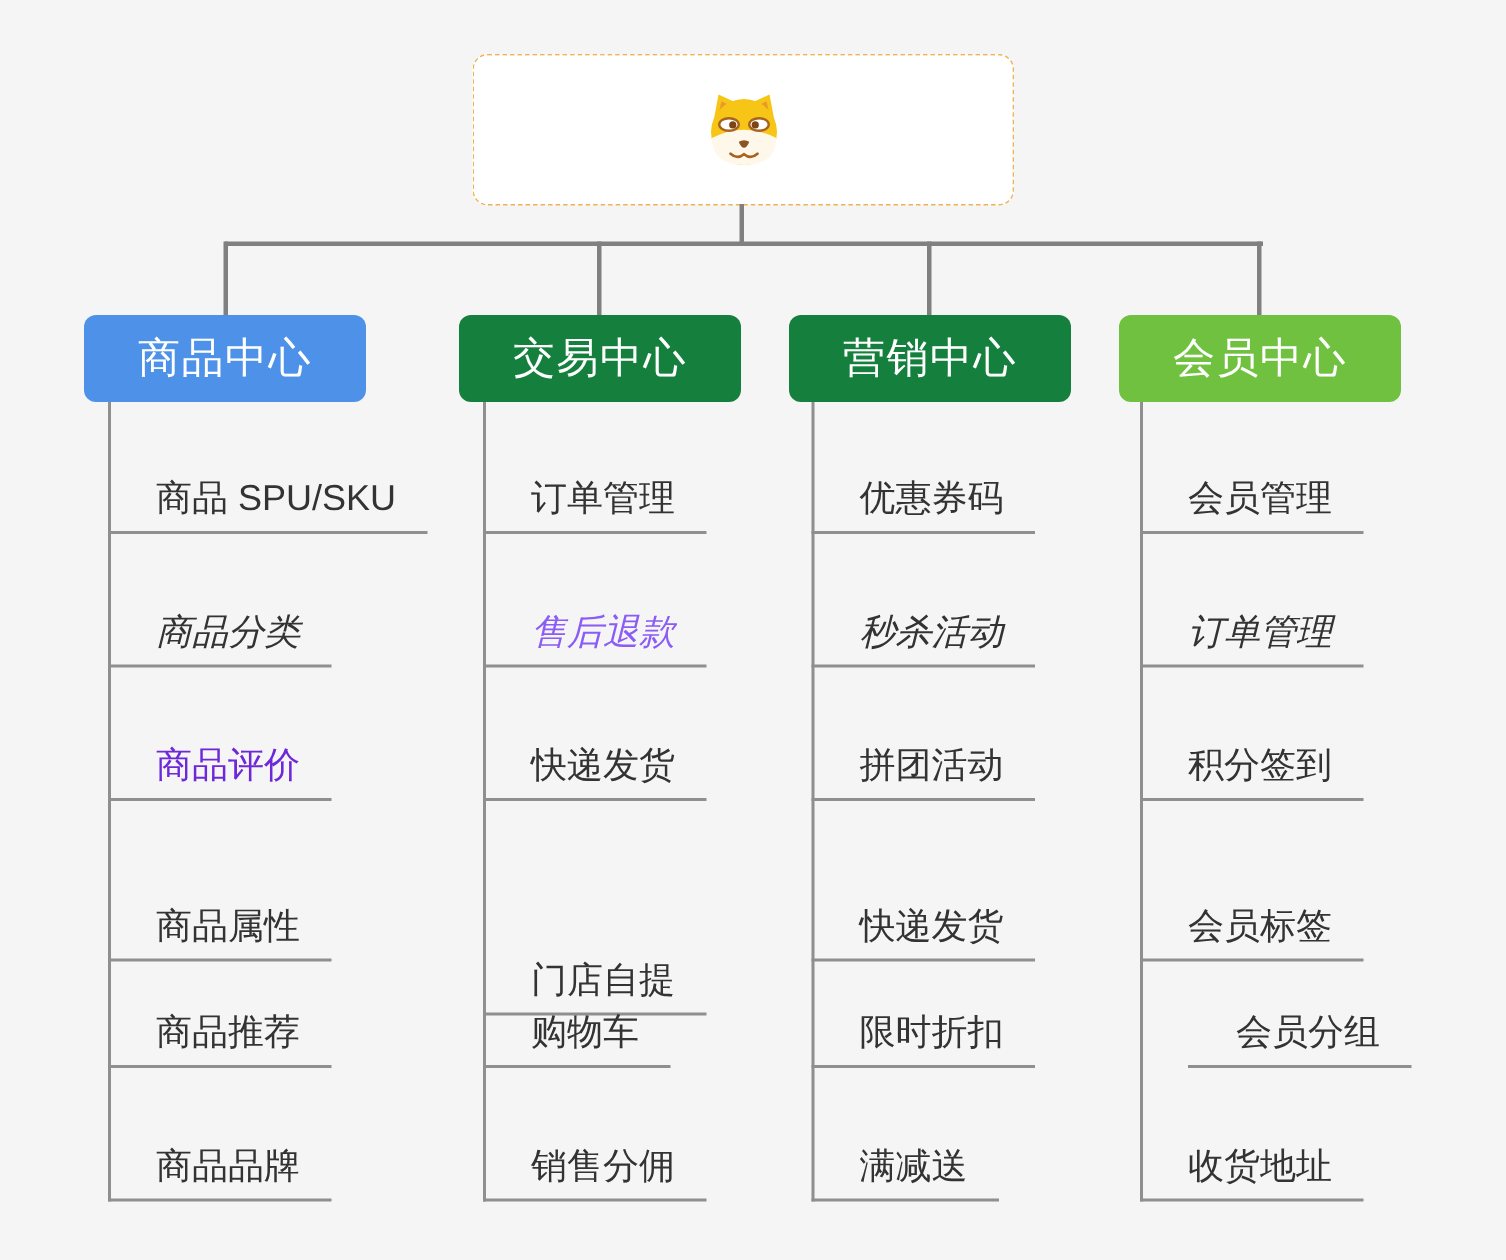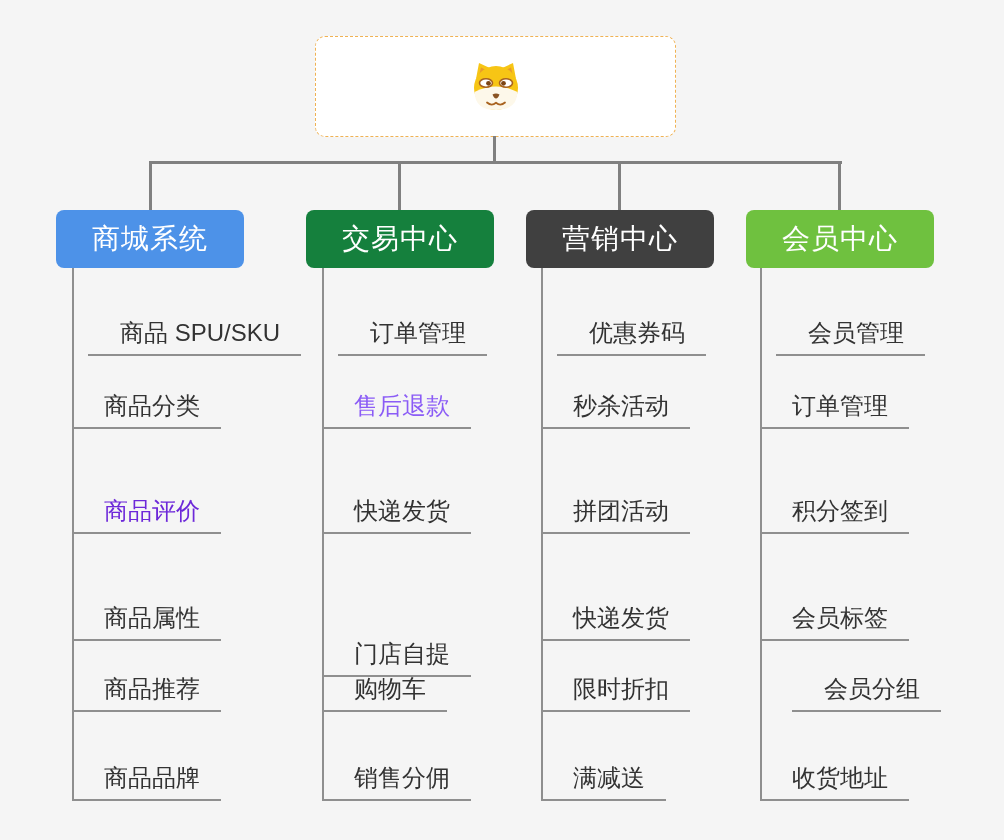--- a/index.html
+++ b/index.html
@@ -80,22 +80,22 @@
   .leaf {
     position: absolute;
     left: 0;
     line-height: 30px;
     font-size: 24px;
     padding: 0 21px 6px 32px;
     border-bottom: 2px solid #8f8f8f;
     white-space: nowrap;
     cursor: default;
   }
-  .leaf-0 { top: 50px; margin-left: 16px; }
-  .leaf-1 { top: 123px; }
+  .leaf-0 { top: 50px; }
+  .leaf-1 { top: 139px; font-style: italic; }
   .leaf-2 { top: 228px; }
   .leaf-3 { top: 335px; }
   .leaf-4 { top: 406px; }
   .leaf-5 { top: 495px; }
 </style>
 </head>
 <body>
 
 <div class="canvas" style="background: rgb(245, 245, 245);">
 
@@ -124,23 +124,23 @@
     </span>
   </div>
 
   <div class="conn v stem" style="background: rgb(128, 128, 128);"></div>
   <div class="conn h rail" style="background: rgb(128, 128, 128);"></div>
   <div class="conn v drop-0" style="background: rgb(128, 128, 128);"></div>
   <div class="conn v drop-1" style="background: rgb(128, 128, 128);"></div>
   <div class="conn v drop-2" style="background: rgb(128, 128, 128);"></div>
   <div class="conn v drop-3" style="background: rgb(128, 128, 128);"></div>
 
-  <div class="branch branch-0" style="background: rgb(77, 146, 232);">商城系统</div>
+  <div class="branch branch-0" style="background: rgb(77, 146, 232);">商品中心</div>
   <div class="branch branch-1" style="background: #15803d;">交易中心</div>
-  <div class="branch branch-2" style="background: #404040;">营销中心</div>
+  <div class="branch branch-2" style="background: #15803d;">营销中心</div>
   <div class="branch branch-3" style="background: rgb(111, 193, 63);">会员中心</div>
 
   <div class="col col-0">
     <div class="spine" style="background: rgb(143, 143, 143);"></div>
     <div class="leaf leaf-0" style="color: rgb(51, 51, 51); border-bottom-color: rgb(143, 143, 143);">商品 SPU/SKU</div>
     <div class="leaf leaf-1" style="color: rgb(51, 51, 51); border-bottom-color: rgb(143, 143, 143);">商品分类</div>
     <div class="leaf leaf-2" style="color: #6d28d9; border-bottom-color: rgb(143, 143, 143); font-family: Liberation Serif, serif;">商品评价</div>
     <div class="leaf leaf-3" style="color: rgb(51, 51, 51); border-bottom-color: rgb(143, 143, 143);">商品属性</div>
     <div class="leaf leaf-4" style="color: rgb(51, 51, 51); border-bottom-color: rgb(143, 143, 143);">商品推荐</div>
     <div class="leaf leaf-5" style="color: rgb(51, 51, 51); border-bottom-color: rgb(143, 143, 143);">商品品牌</div>

